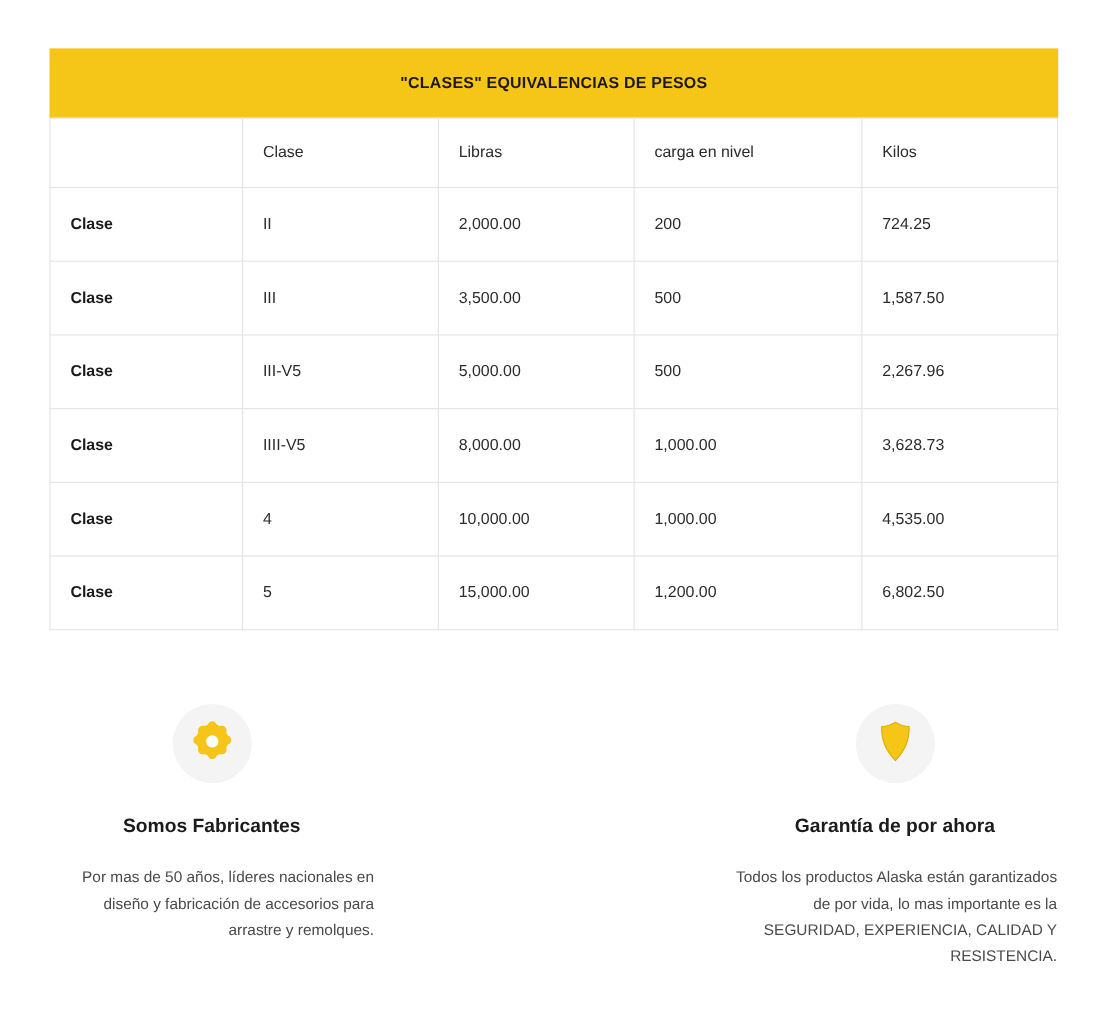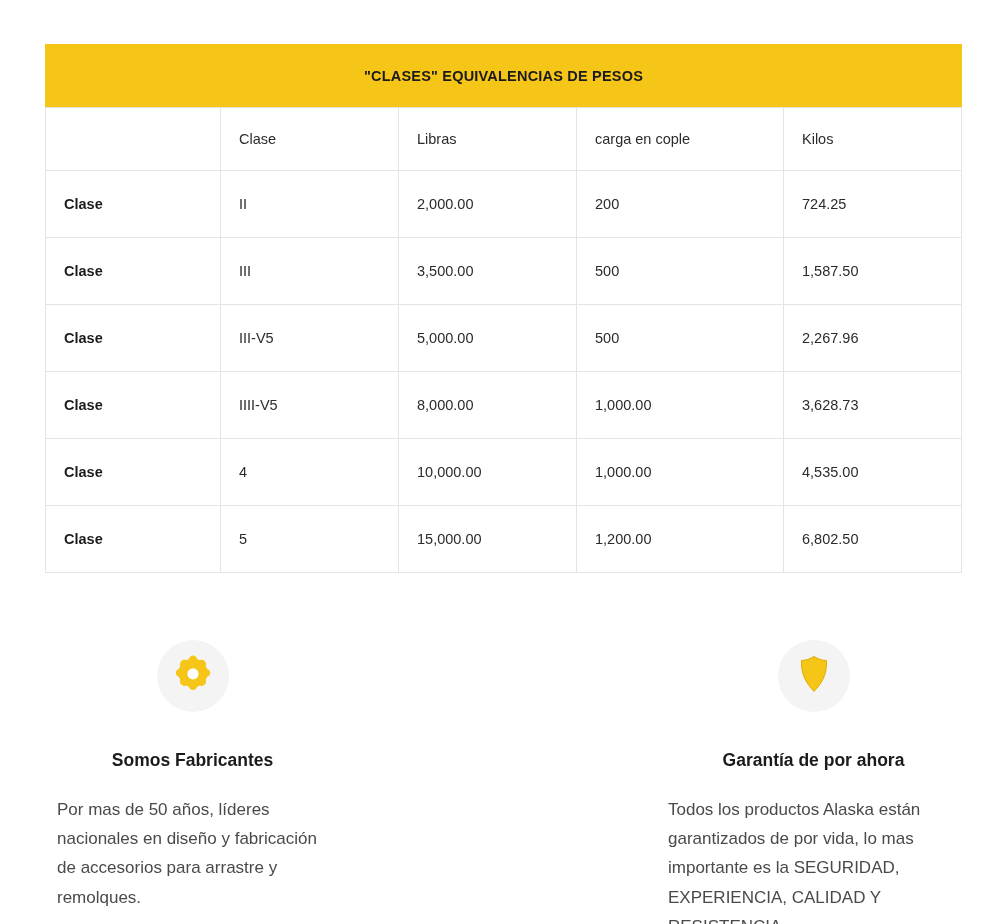--- a/index.html
+++ b/index.html
@@ -85,31 +85,31 @@
     width: 72px;
     height: 72px;
     border-radius: 50%;
     background: #f4f4f4;
     margin: 0 auto;
     display: flex;
     align-items: center;
     justify-content: center;
   }
   .feature h3 {
-    margin: 38px 0 0;
+    margin: 28px 0 0;
     font-size: 17.5px;
     font-weight: bold;
     color: #1b1b1b;
   }
   .feature p {
     margin: 24px 0 0;
-    font-size: 17px;
+    font-size: 14px;
     line-height: 1.72;
     color: #4a4a4a;
-    text-align: left;
+    text-align: right;
     padding: 0 6px;
   }
   .feature.f1 p { padding-left: 12px; padding-right: 0; }
   .feature.f2 p { padding-left: 2px; padding-right: 0; }
   .feature.f3 p { padding-left: 2px; padding-right: 14px; }
 </style>
 </head>
 <body>
 
 <div class="page">
@@ -122,21 +122,21 @@
           <col class="c2">
           <col class="c3">
           <col class="c4">
       </colgroup>
       <caption>"CLASES" EQUIVALENCIAS DE PESOS</caption>
       <thead>
         <tr>
           <th class="blank"></th>
           <th>Clase</th>
           <th>Libras</th>
-          <th>carga en cople</th>
+          <th>carga en nivel</th>
           <th>Kilos</th>
         </tr>
       </thead>
       <tbody>
         <tr>
           <td class="rowlabel">Clase</td>
           <td class="clase">II</td>
           <td class="num">2,000.00</td>
           <td class="num">200</td>
           <td class="num">724.25</td>

